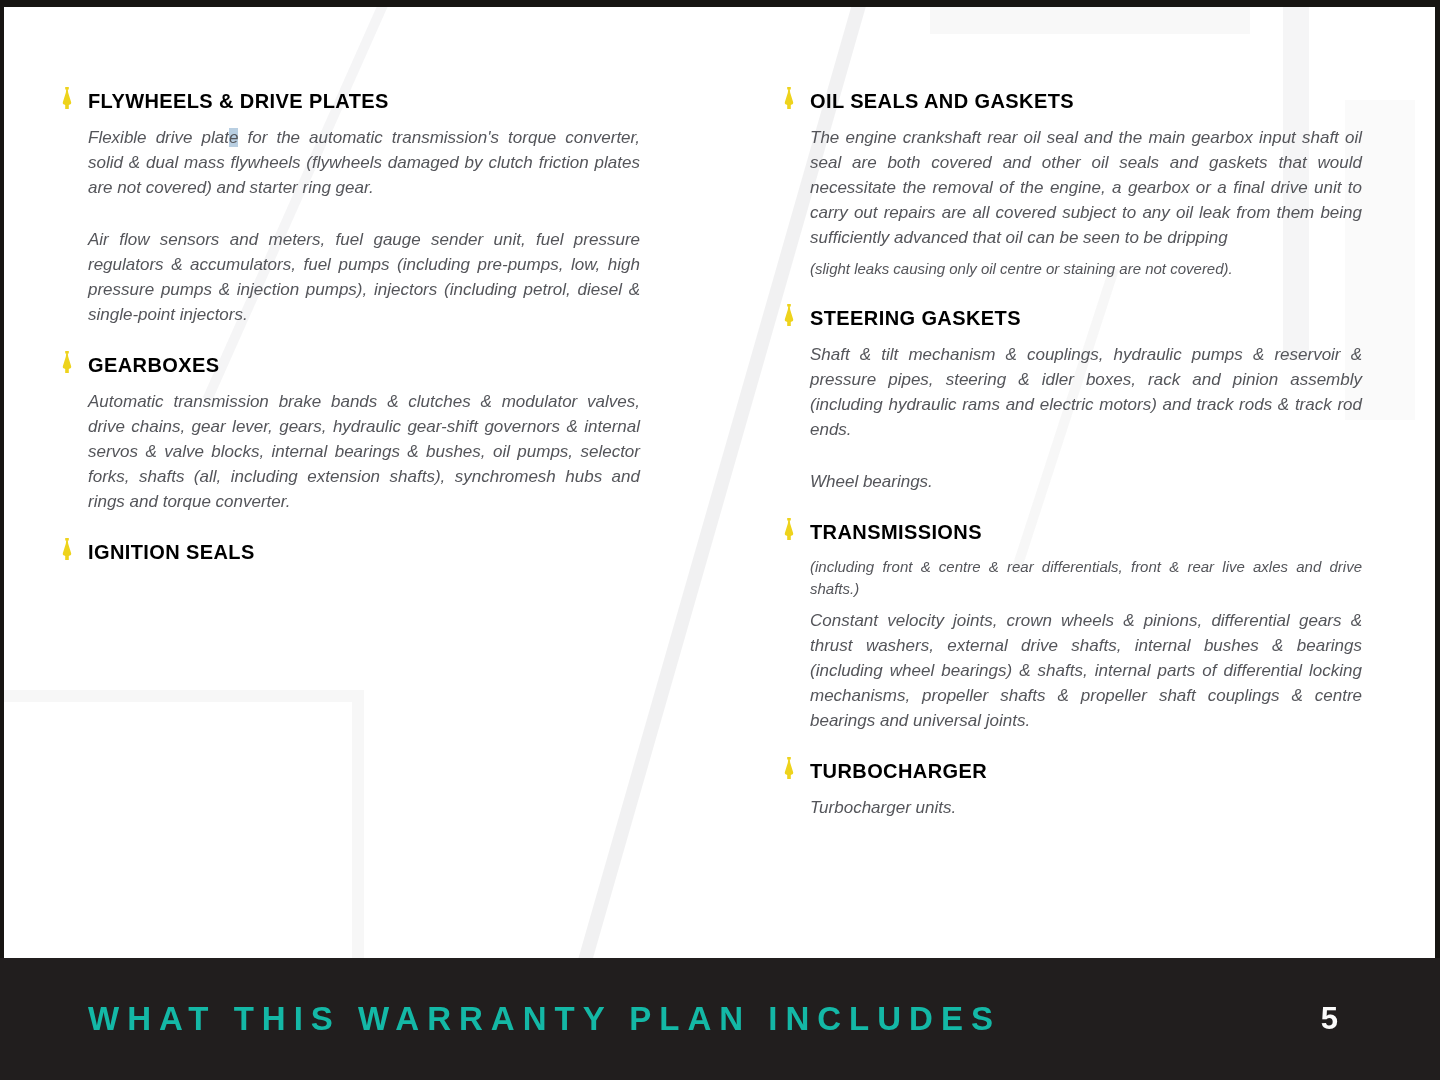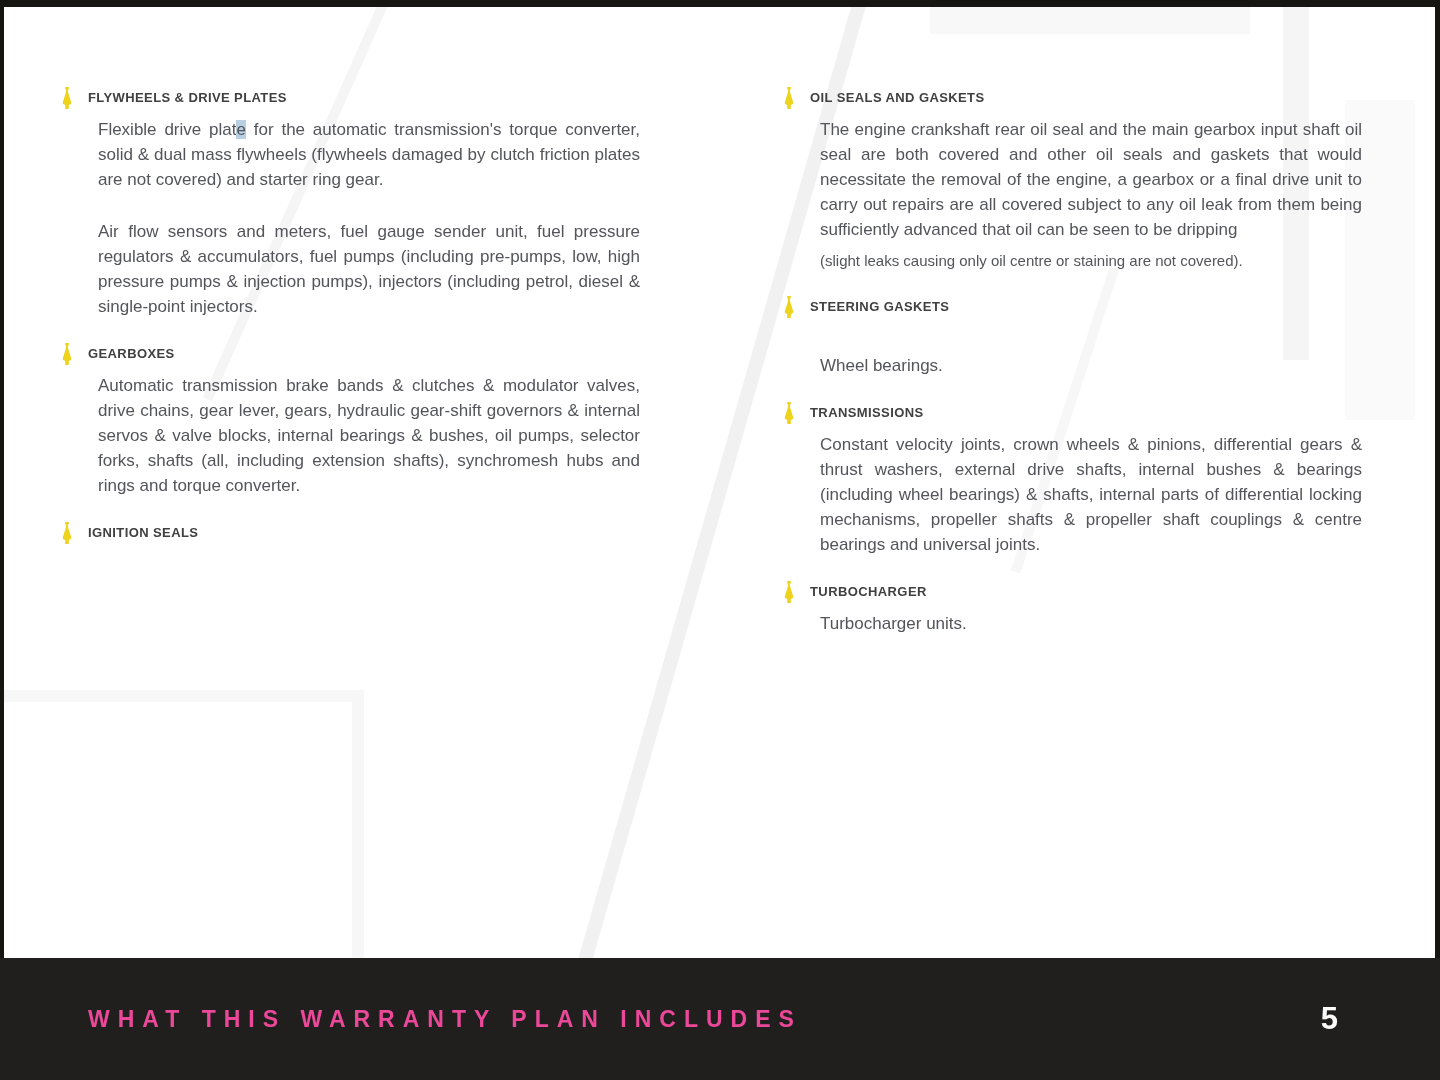--- a/index.html
+++ b/index.html
@@ -24,39 +24,39 @@
 
   .content{
     position:absolute;z-index:2;top:7px;left:4px;right:5px;bottom:122px;
     padding:83px 0 0 56px;display:flex;gap:142px;box-sizing:border-box;
   }
   .col{width:580px;flex:0 0 auto;}
   .section{margin-bottom:27px;}
   .sec-head{display:flex;align-items:flex-start;}
   .bullet{flex:0 0 14px;margin-top:-3px;margin-right:14px;line-height:0;}
   .sec-title{
-    margin:0 0 12px 0;font-size:13px;font-weight:700;letter-spacing:0.4px;
-    color:#404040;
+    margin:0 0 12px 0;font-size:20px;font-weight:700;letter-spacing:0.4px;
+    color:#000000;
   }
-  .sec-body{margin-left:38px;}
+  .sec-body{margin-left:28px;font-style:italic;}
   p.body,p.small{
     margin:0 0 8px 0;color:#54555a;text-align:justify;
   }
   p.body{font-size:17px;line-height:25px;}
   p.small{font-size:15px;line-height:22px;}
   p:last-child{margin-bottom:0;}
   .hl{background:#b9cfe2;}
 
   .footer{
     position:absolute;z-index:6;left:0;right:0;bottom:0;height:122px;
     background:#211e1e;display:flex;align-items:center;justify-content:space-between;
     padding:0 102px 0 88px;box-sizing:border-box;
   }
   .footer-title{
-    color:#ec4899;font-size:23px;font-weight:700;letter-spacing:8px;white-space:nowrap;
+    color:#14b8a6;font-size:33px;font-weight:700;letter-spacing:8px;white-space:nowrap;
   }
   .page-number{color:#fbfbfb;font-size:31px;font-weight:700;}
 </style>
 </head>
 <body>
 
 <div class="screen">
 
   <div class="wm wm-band-tr"></div>
   <div class="wm wm-stripe-r1"></div>
@@ -121,34 +121,38 @@
             <p class="small">(slight leaks causing only oil centre or staining are not covered).</p>
           </div>
         </div>
         <div class="section">
           <div class="sec-head">
             <span class="bullet"><svg width="14" height="22" viewBox="0 0 14 22" xmlns="http://www.w3.org/2000/svg">
                 <path d="M5.2 0 h3.6 v2.6 h-1 l0.4 3.2 2.9 9.2 c0.4 1.3 -0.2 2.2 -1.3 2.6 l-1 0.4 v4 h-3.6 v-4 l-1 -0.4 c-1.1 -0.4 -1.7 -1.3 -1.3 -2.6 l2.9 -9.2 0.4 -3.2 h-1 z" fill="#eed31c"></path>
               </svg></span>
             <h3 class="sec-title">STEERING GASKETS</h3>
           </div>
+          <div class="sec-body">
+            <p class="body">Shaft &amp; tilt mechanism &amp; couplings, hydraulic pumps &amp; reservoir &amp; pressure pipes, steering &amp; idler boxes, rack and pinion assembly (including hydraulic rams and electric motors) and track rods &amp; track rod ends.</p>
+          </div>
         </div>
         <div class="section">
           <div class="sec-body">
             <p class="body">Wheel bearings.</p>
           </div>
         </div>
         <div class="section">
           <div class="sec-head">
             <span class="bullet"><svg width="14" height="22" viewBox="0 0 14 22" xmlns="http://www.w3.org/2000/svg">
                 <path d="M5.2 0 h3.6 v2.6 h-1 l0.4 3.2 2.9 9.2 c0.4 1.3 -0.2 2.2 -1.3 2.6 l-1 0.4 v4 h-3.6 v-4 l-1 -0.4 c-1.1 -0.4 -1.7 -1.3 -1.3 -2.6 l2.9 -9.2 0.4 -3.2 h-1 z" fill="#eed31c"></path>
               </svg></span>
             <h3 class="sec-title">TRANSMISSIONS</h3>
           </div>
           <div class="sec-body">
+            <p class="small">(including front &amp; centre &amp; rear differentials, front &amp; rear live axles and drive shafts.)</p>
             <p class="body">Constant velocity joints, crown wheels &amp; pinions, differential gears &amp; thrust washers, external drive shafts, internal bushes &amp; bearings (including wheel bearings) &amp; shafts, internal parts of differential locking mechanisms, propeller shafts &amp; propeller shaft couplings &amp; centre bearings and universal joints.</p>
           </div>
         </div>
         <div class="section">
           <div class="sec-head">
             <span class="bullet"><svg width="14" height="22" viewBox="0 0 14 22" xmlns="http://www.w3.org/2000/svg">
                 <path d="M5.2 0 h3.6 v2.6 h-1 l0.4 3.2 2.9 9.2 c0.4 1.3 -0.2 2.2 -1.3 2.6 l-1 0.4 v4 h-3.6 v-4 l-1 -0.4 c-1.1 -0.4 -1.7 -1.3 -1.3 -2.6 l2.9 -9.2 0.4 -3.2 h-1 z" fill="#eed31c"></path>
               </svg></span>
             <h3 class="sec-title">TURBOCHARGER</h3>
           </div>

